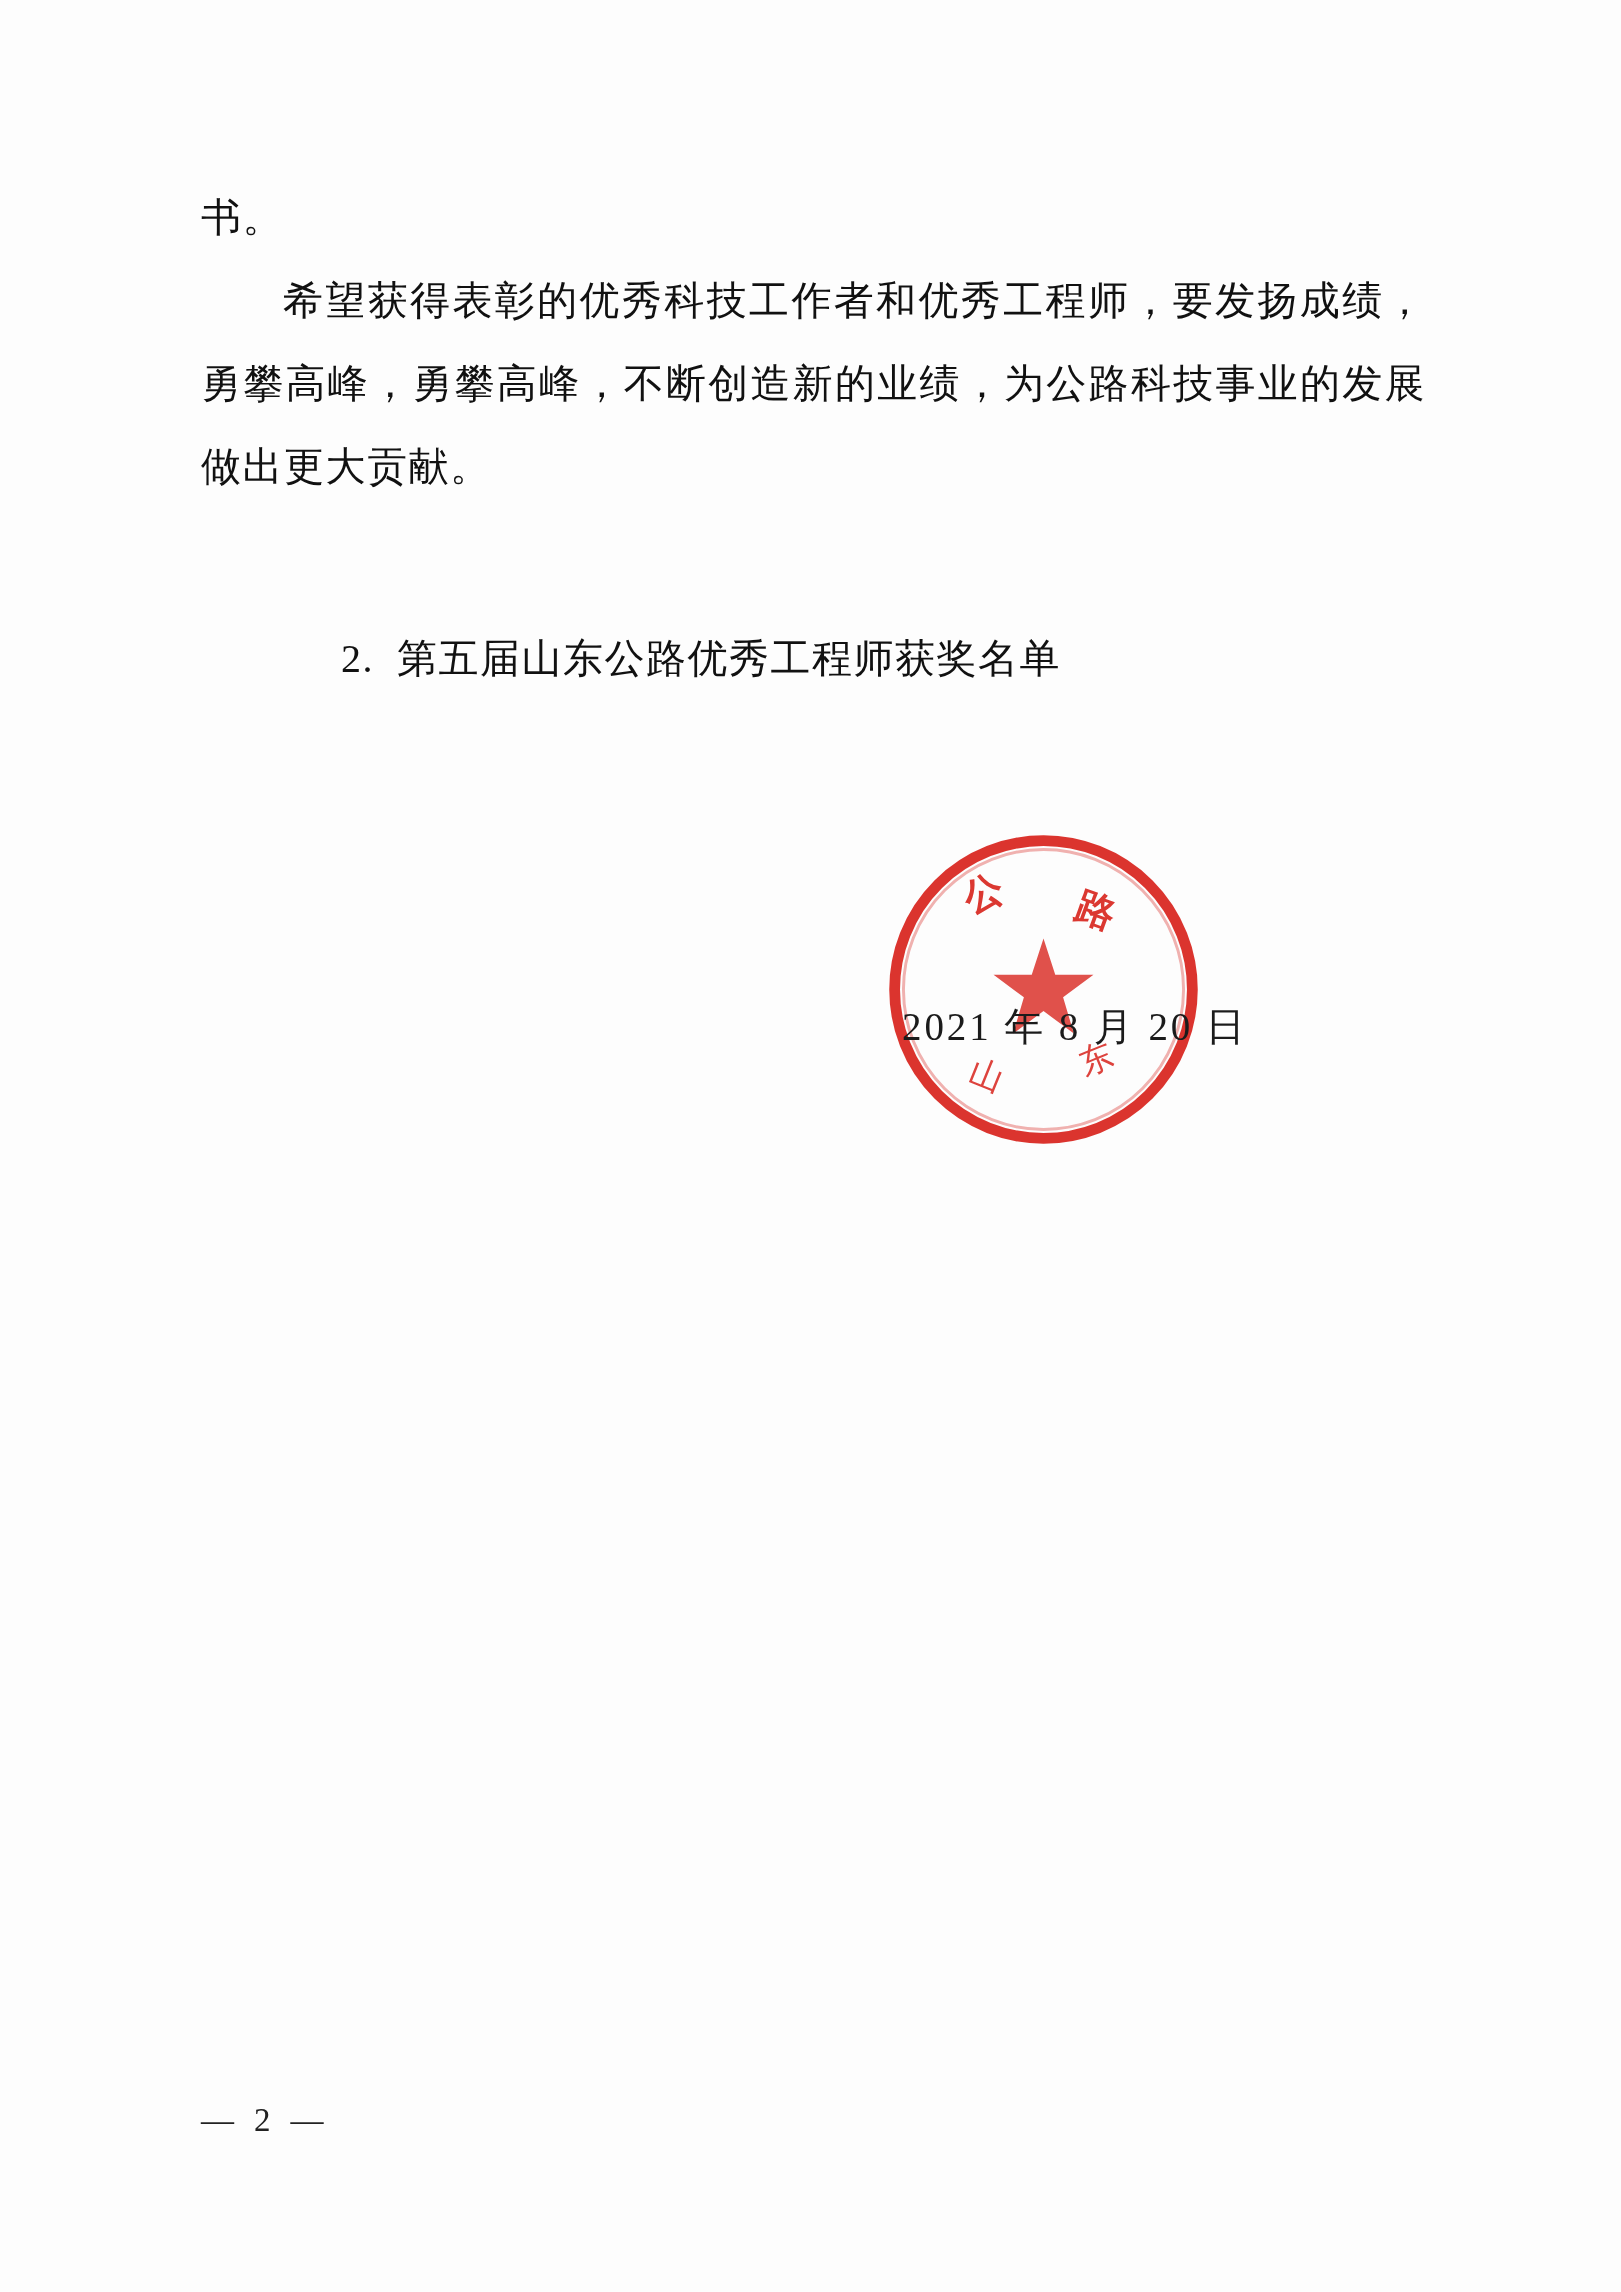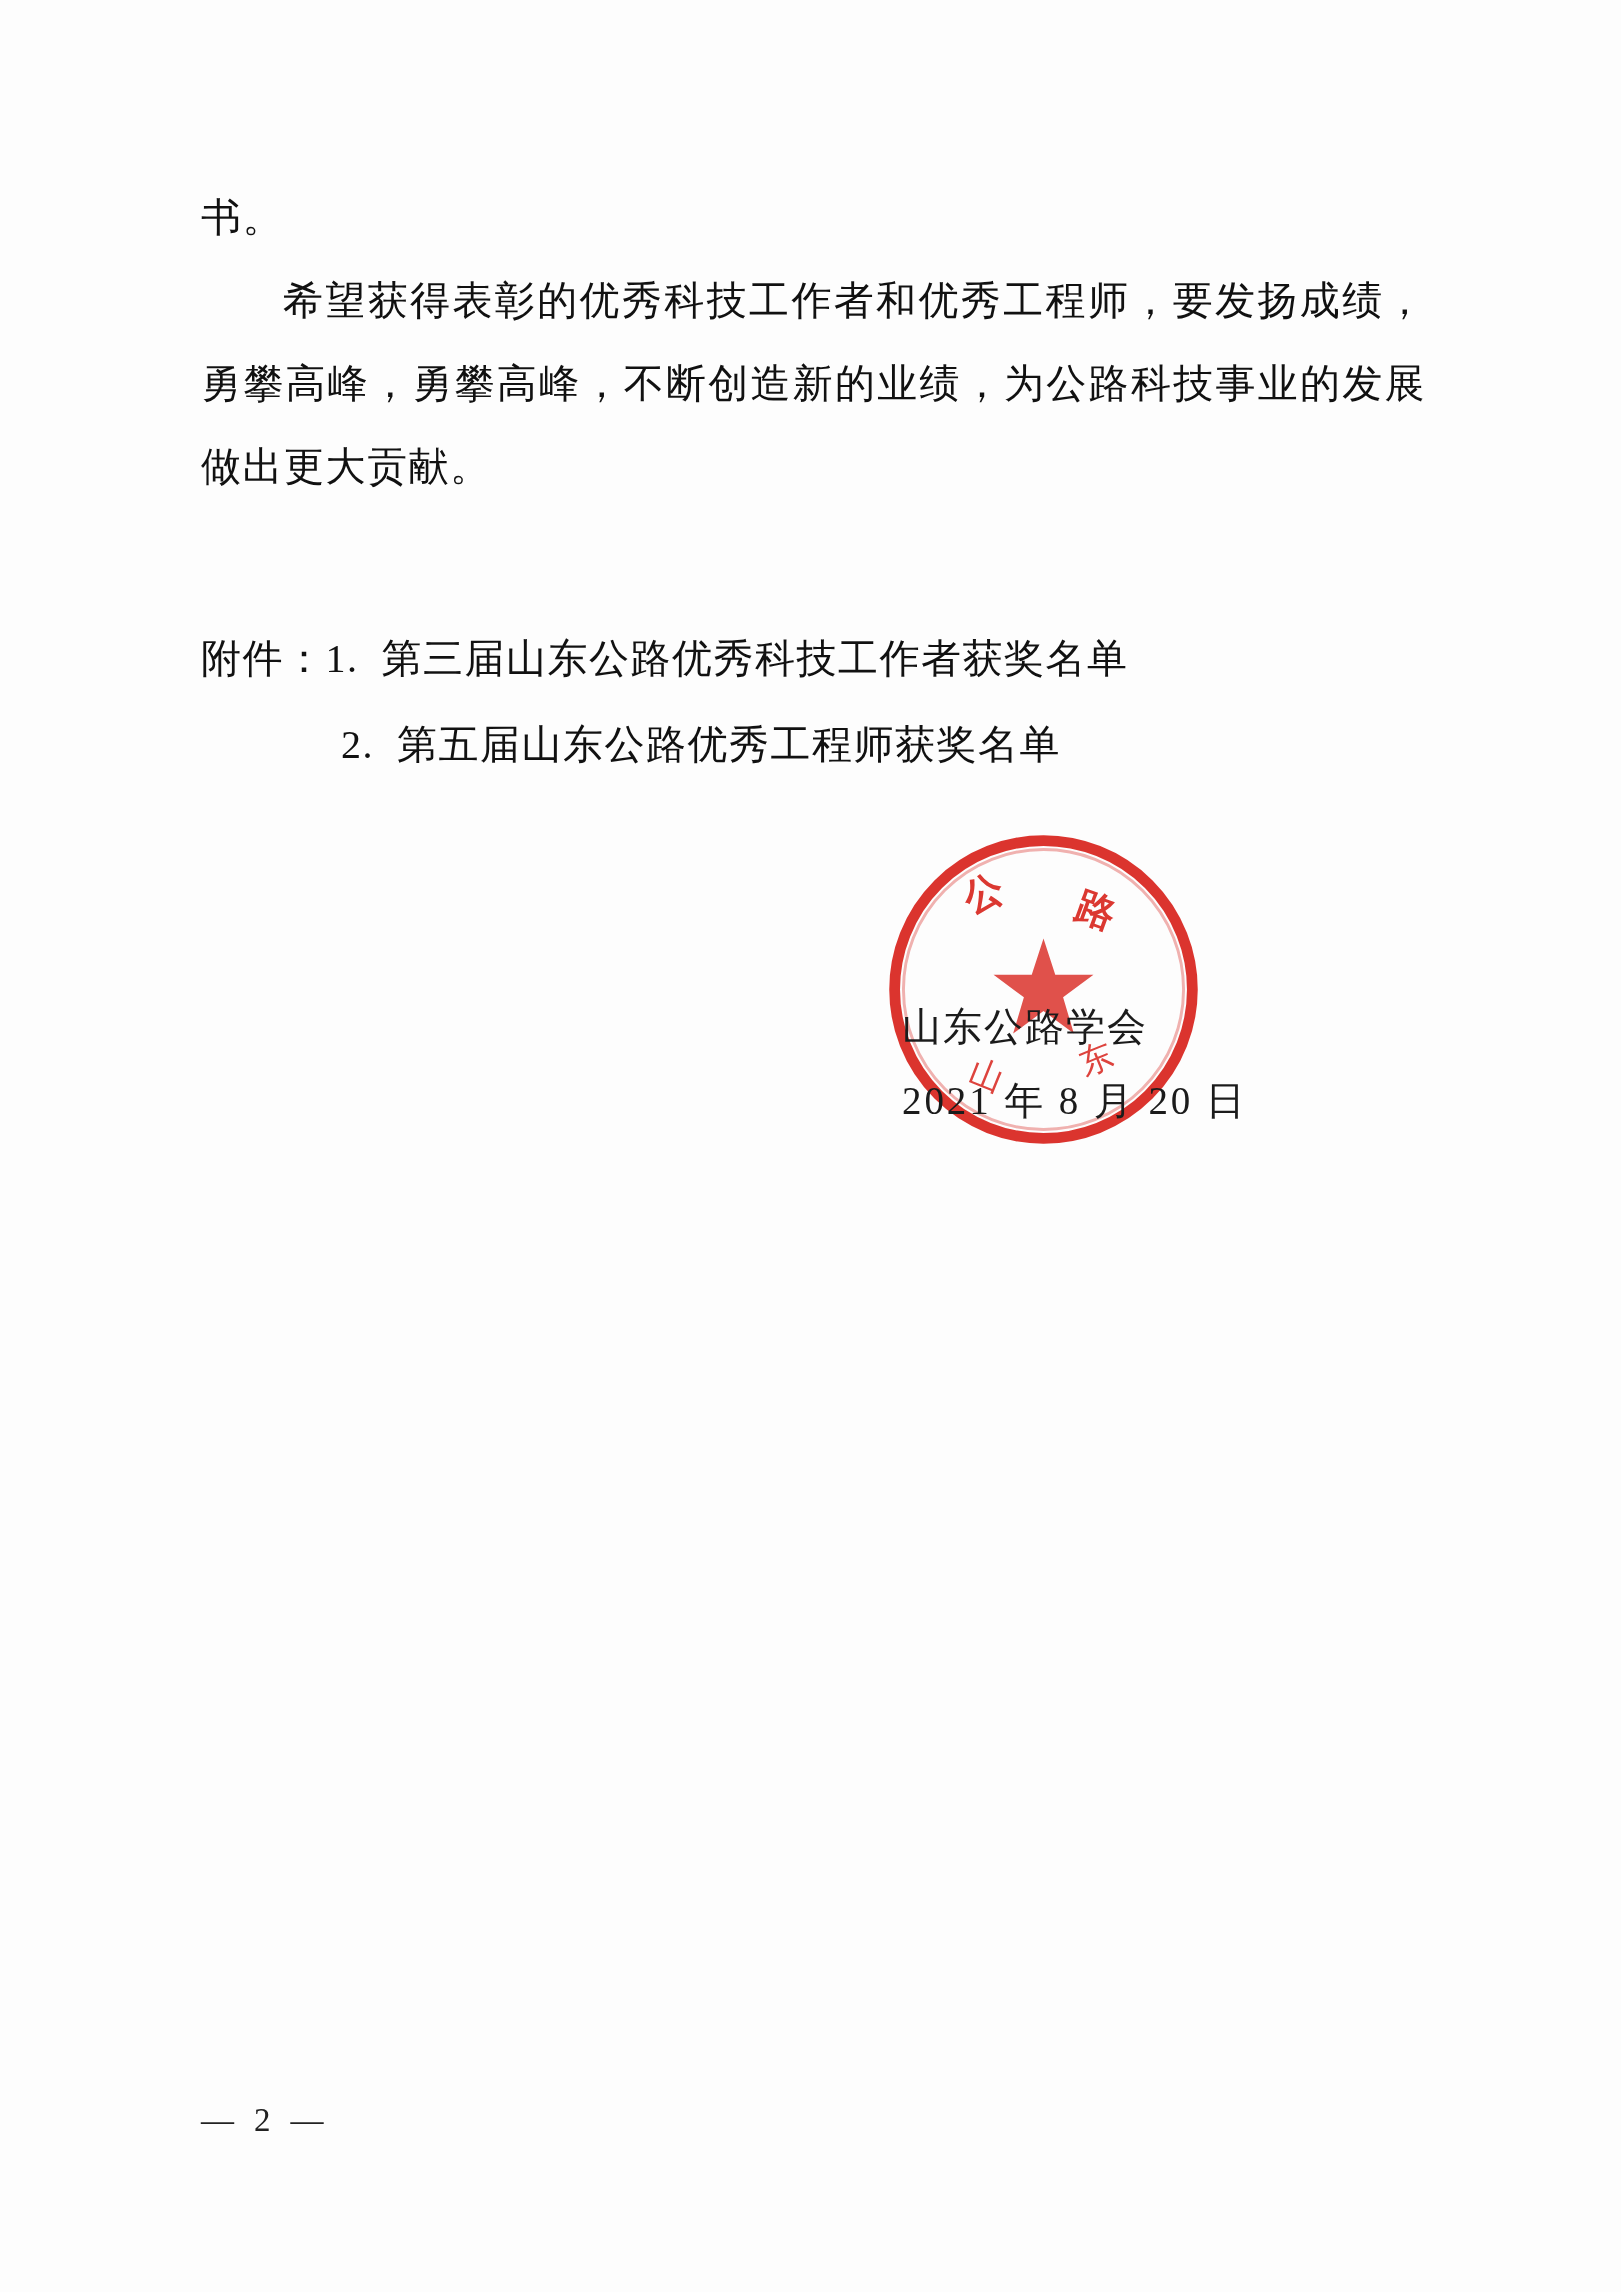--- a/index.html
+++ b/index.html
@@ -103,21 +103,20 @@
 
   <div class="content">
 
     <p class="para">书。</p>
 
     <p class="para para-indent">希望获得表彰的优秀科技工作者和优秀工程师，要发扬成绩，勇攀高峰，勇攀高峰，不断创造新的业绩，为公路科技事业的发展做出更大贡献。</p>
 
     <div class="gap-medium"></div>
 
     <div class="attach-block">
-      <div class="attach-line"><span>附件：1.</span><span>&nbsp;&nbsp;</span><span>第三届山东公路优秀科技工作者获奖名单</span></div>
       <div class="attach-line second"><span>2.</span><span>&nbsp;&nbsp;</span><span>第五届山东公路优秀工程师获奖名单</span></div>
     </div>
 
   </div>
 
   <div class="stamp">
     <svg width="333" height="333" viewBox="0 0 340 340" xmlns="http://www.w3.org/2000/svg">
       <g fill="none" stroke="#d8231c" stroke-width="11" opacity="0.92">
         <circle cx="170" cy="170" r="152"></circle>
       </g>
@@ -132,20 +131,19 @@
         <text x="92" y="262" transform="rotate(22 92 262)">山</text>
         <text x="212" y="258" transform="rotate(-22 212 258)">东</text>
       </g>
       <g fill="none" stroke="#d8231c" stroke-width="3" opacity="0.35">
         <circle cx="170" cy="170" r="143"></circle>
       </g>
     </svg>
   </div>
 
   <div class="sign-block">
-    <div class="sign-line">山东公路学会</div>
     <div class="sign-line sign-date">2021 年 8 月 20 日</div>
   </div>
 
   <div class="footer">— 2 —</div>
 
 </div>
 
 
 </body></html>

